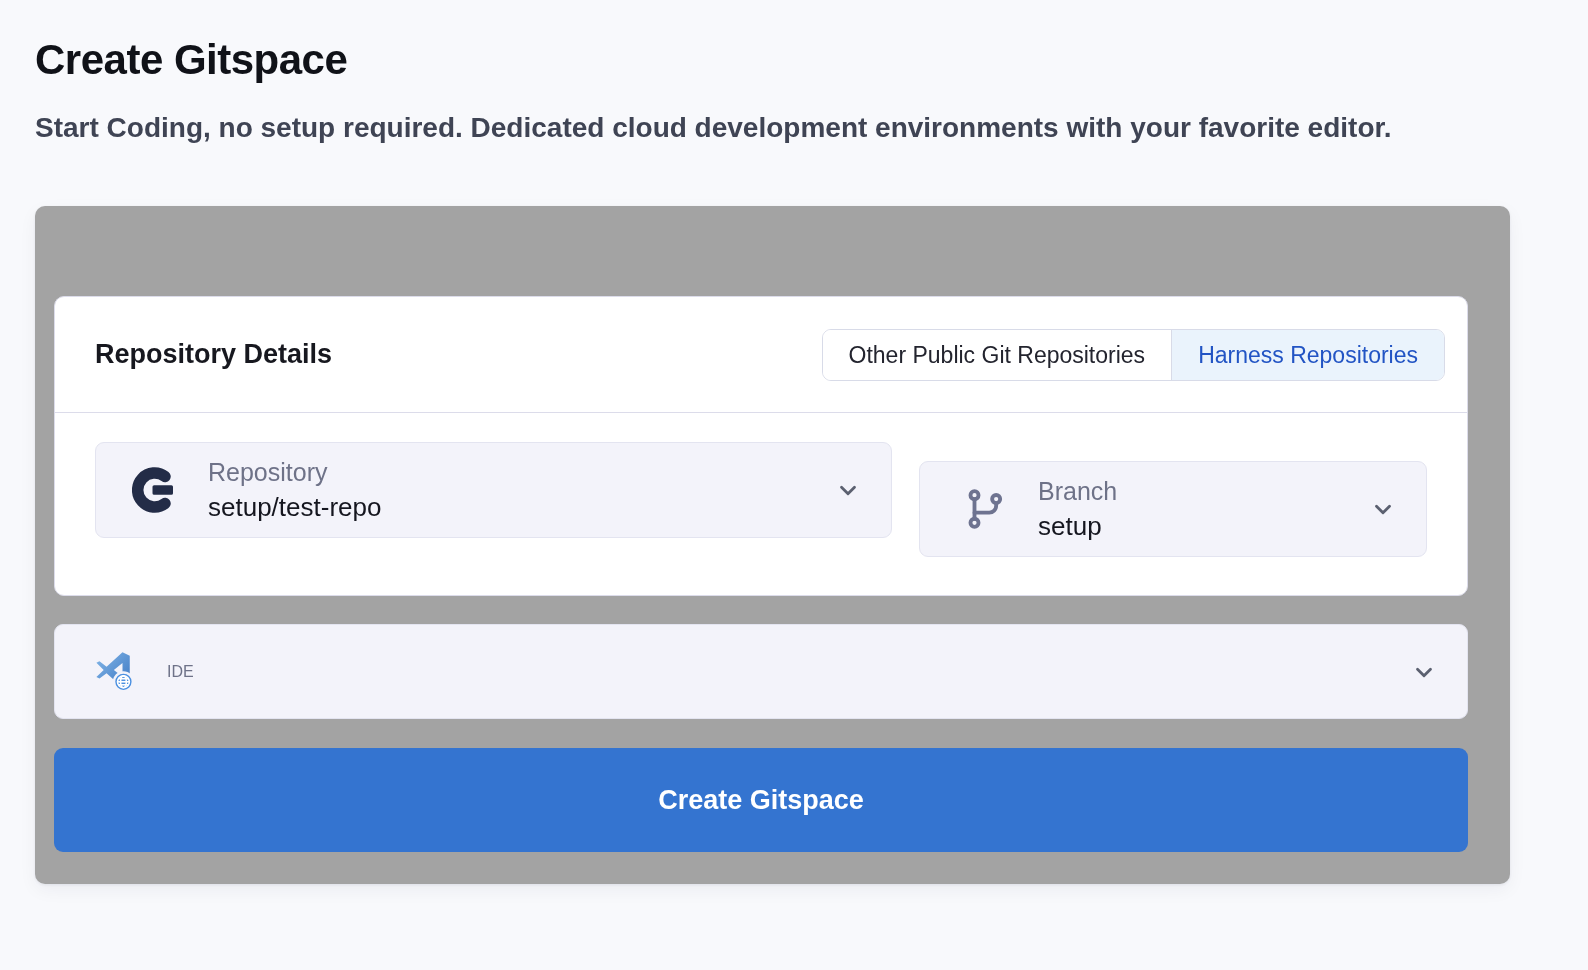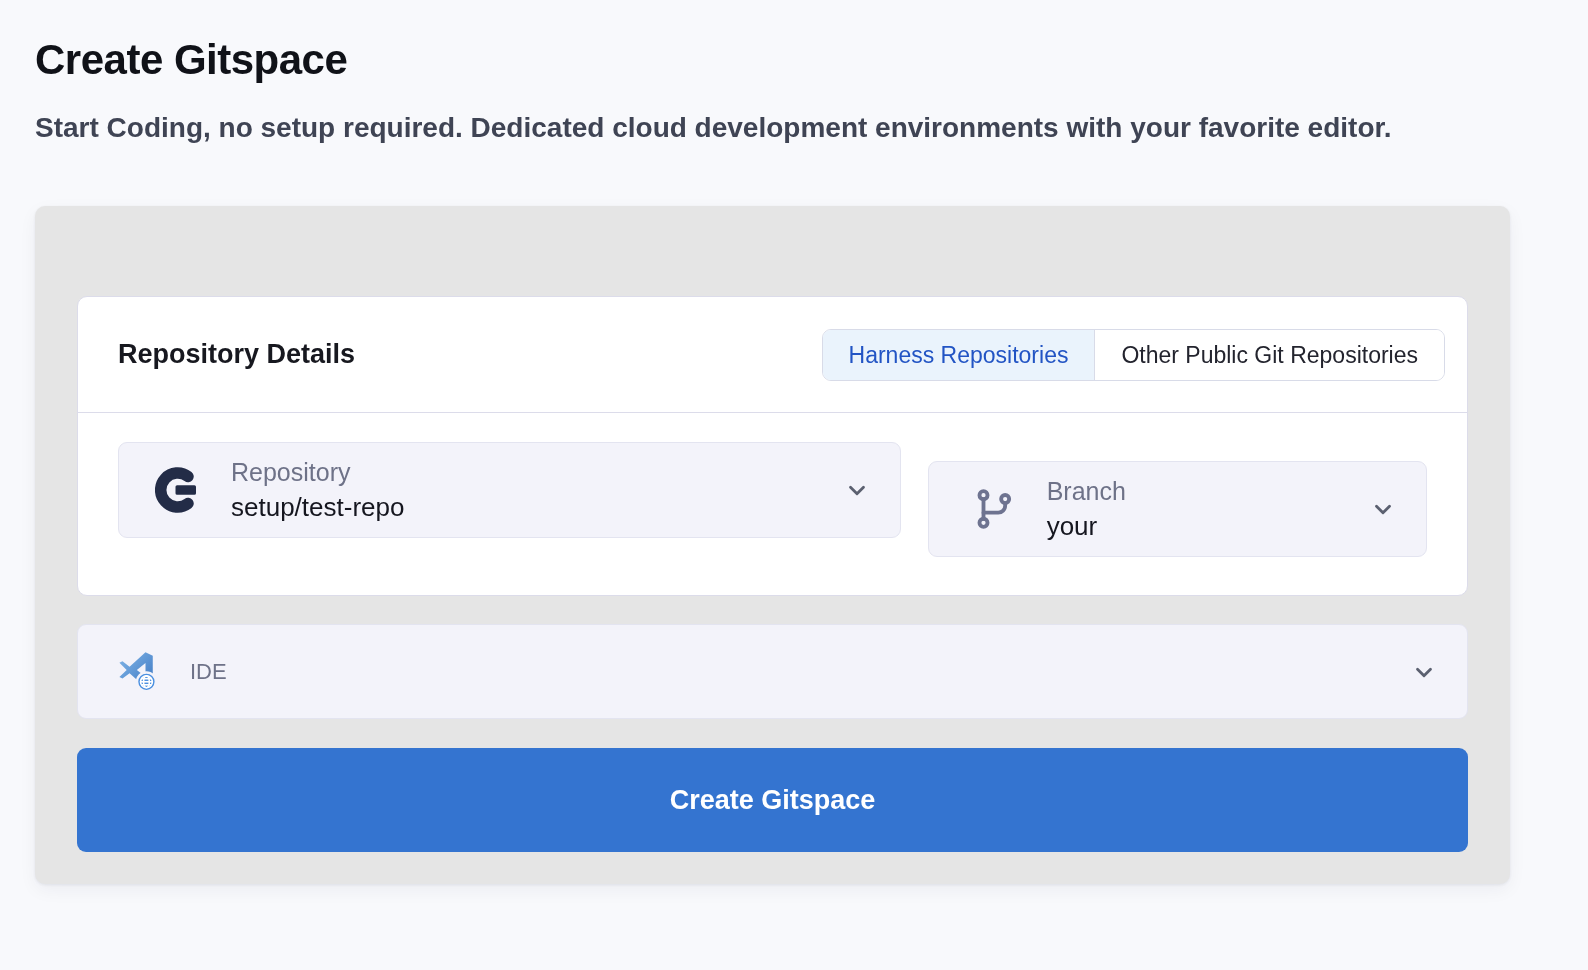--- a/index.html
+++ b/index.html
@@ -23,23 +23,23 @@
     margin: 0;
     font-size: 28px; line-height: 1.43;
     color: #3f4454;
     max-width: 1415px;
     font-weight: 700;
   }
 
   .card {
     margin-top: 58px;
     width: 1475px; height: 678px;
-    background: #e5e5e5;
+    background: #a3a3a3;
     border-radius: 10px;
-    padding: 90px 42px 49px 42px;
+    padding: 90px 42px 49px 19px;
     box-shadow: 0 1px 3px rgba(20,25,60,.07), 0 6px 18px rgba(20,25,60,.05);
   }
 
   .repo-panel {
     border: 1px solid #dcdcea;
     border-radius: 10px;
     margin-bottom: 28px;
     background: #fff;
   }
   .panel-header {
@@ -90,21 +90,21 @@
   .repo-select { flex: 1.68; }
   .branch-select { flex: 1; padding-left: 42px; margin-top: 19px; }
 
   .sel-icon { width: 48px; height: 48px; margin-right: 28px; flex: none; display: flex; align-items: center; justify-content: center; }
   .sel-stack { display: flex; flex-direction: column; gap: 5px; }
   .sel-label { font-size: 25px; color: #6e7288; }
   .sel-value { font-size: 26px; color: #15161f; }
   .chevron { margin-left: auto; width: 26px; height: 26px; flex: none; }
 
   .ide-select { height: 95px; margin-bottom: 29px; }
-  .ide-select .sel-label { font-size: 22px; }
+  .ide-select .sel-label { font-size: 16px; }
   .ide-select .sel-value { font-weight: 700; font-size: 27px; color: #3e4459; }
   .ide-select .sel-stack { gap: 3px; }
 
   .primary-btn {
     display: block;
     width: 100%; height: 104px;
     background: #3474d0;
     border: none; border-radius: 9px;
     color: #ffffff;
     font-family: inherit;
@@ -119,22 +119,22 @@
 
   <h1 class="page-title">Create Gitspace</h1>
   <p class="page-subtitle">Start Coding, no setup required. Dedicated cloud development environments with your favorite editor.</p>
 
   <div class="card">
 
     <section class="repo-panel">
       <div class="panel-header">
         <h2 class="panel-heading">Repository Details</h2>
         <div class="tab-group">
+          <button class="tab">Other Public Git Repositories</button>
           <button class="tab active">Harness Repositories</button>
-          <button class="tab">Other Public Git Repositories</button>
         </div>
       </div>
 
       <div class="panel-body">
 
         <div class="select repo-select">
           <span class="sel-icon">
             <svg width="48" height="48" viewBox="0 0 48 48">
               <path d="M33 10.5 A17 17 0 1 0 33 37.5" fill="none" stroke="#232c47" stroke-width="11.5" stroke-linecap="round"></path>
               <rect x="19.5" y="18.2" width="22.5" height="11.6" rx="2.6" fill="#232c47" stroke="#f3f3fa" stroke-width="2"></rect>
@@ -156,21 +156,21 @@
             <svg width="46" height="46" viewBox="0 0 24 24" fill="none" stroke="#6e7390" stroke-width="2" stroke-linecap="round">
               <circle cx="6" cy="4.8" r="2.1"></circle>
               <circle cx="17.3" cy="6.8" r="2.1"></circle>
               <circle cx="6" cy="19.2" r="2.1"></circle>
               <path d="M6 6.9 V 17.1"></path>
               <path d="M17.3 8.9 v1.4 a3.6 3.6 0 0 1 -3.6 3.6 H6"></path>
             </svg>
           </span>
           <span class="sel-stack">
             <span class="sel-label">Branch</span>
-            <span class="sel-value">your</span>
+            <span class="sel-value">setup</span>
           </span>
           <span class="chevron">
             <svg width="26" height="26" viewBox="0 0 24 24" fill="none" stroke="#5b6070" stroke-width="2.6" stroke-linecap="round" stroke-linejoin="round">
                 <path d="M6 9.5 l6 6 6 -6"></path>
               </svg>
           </span>
         </div>
 
       </div>
     </section>

